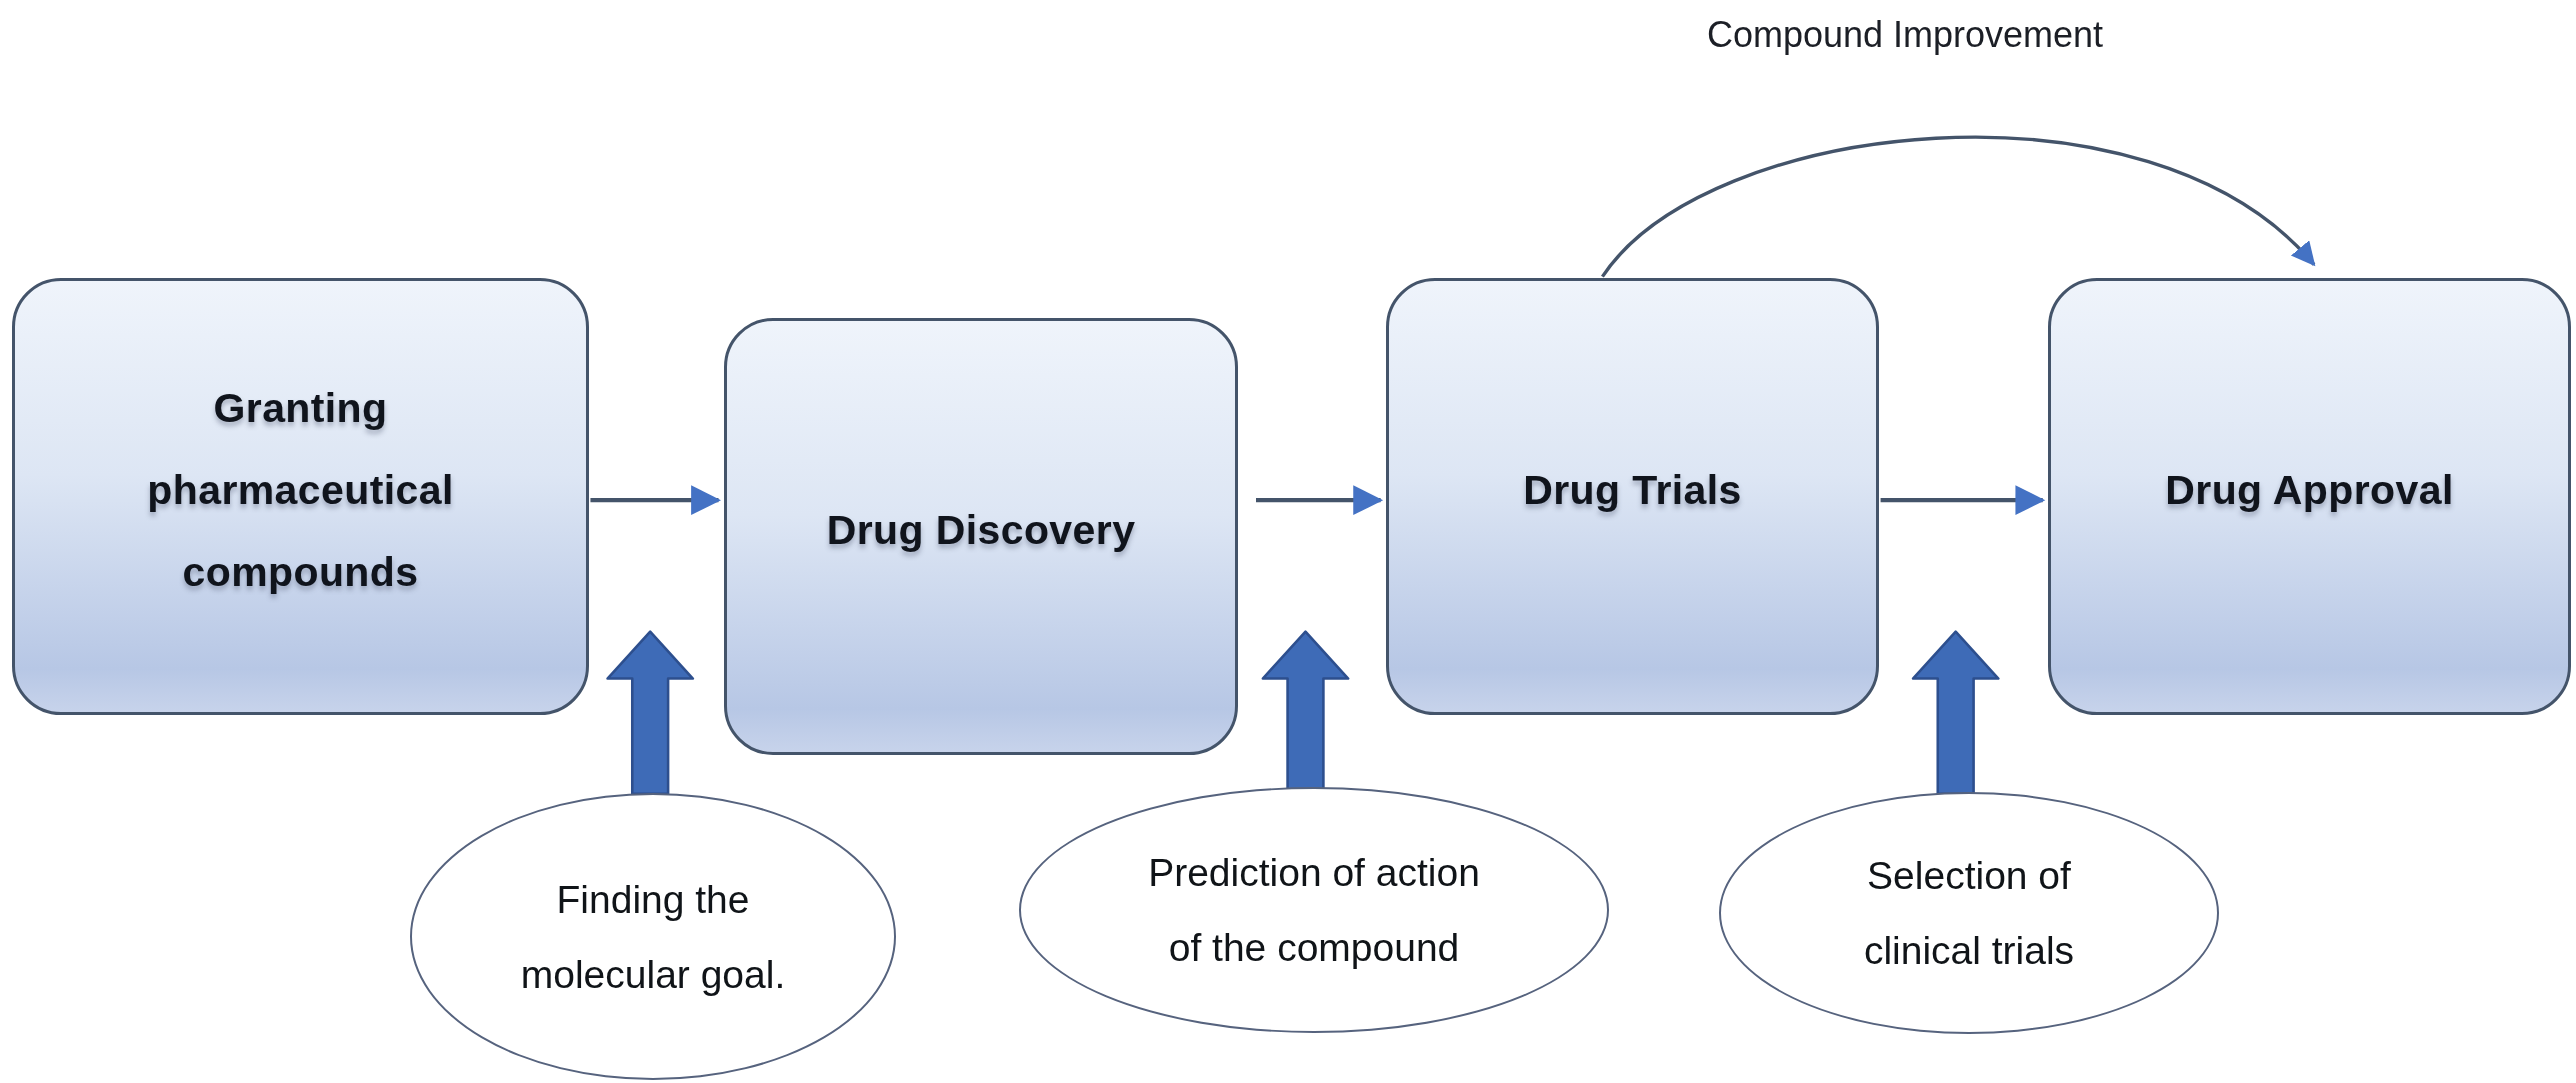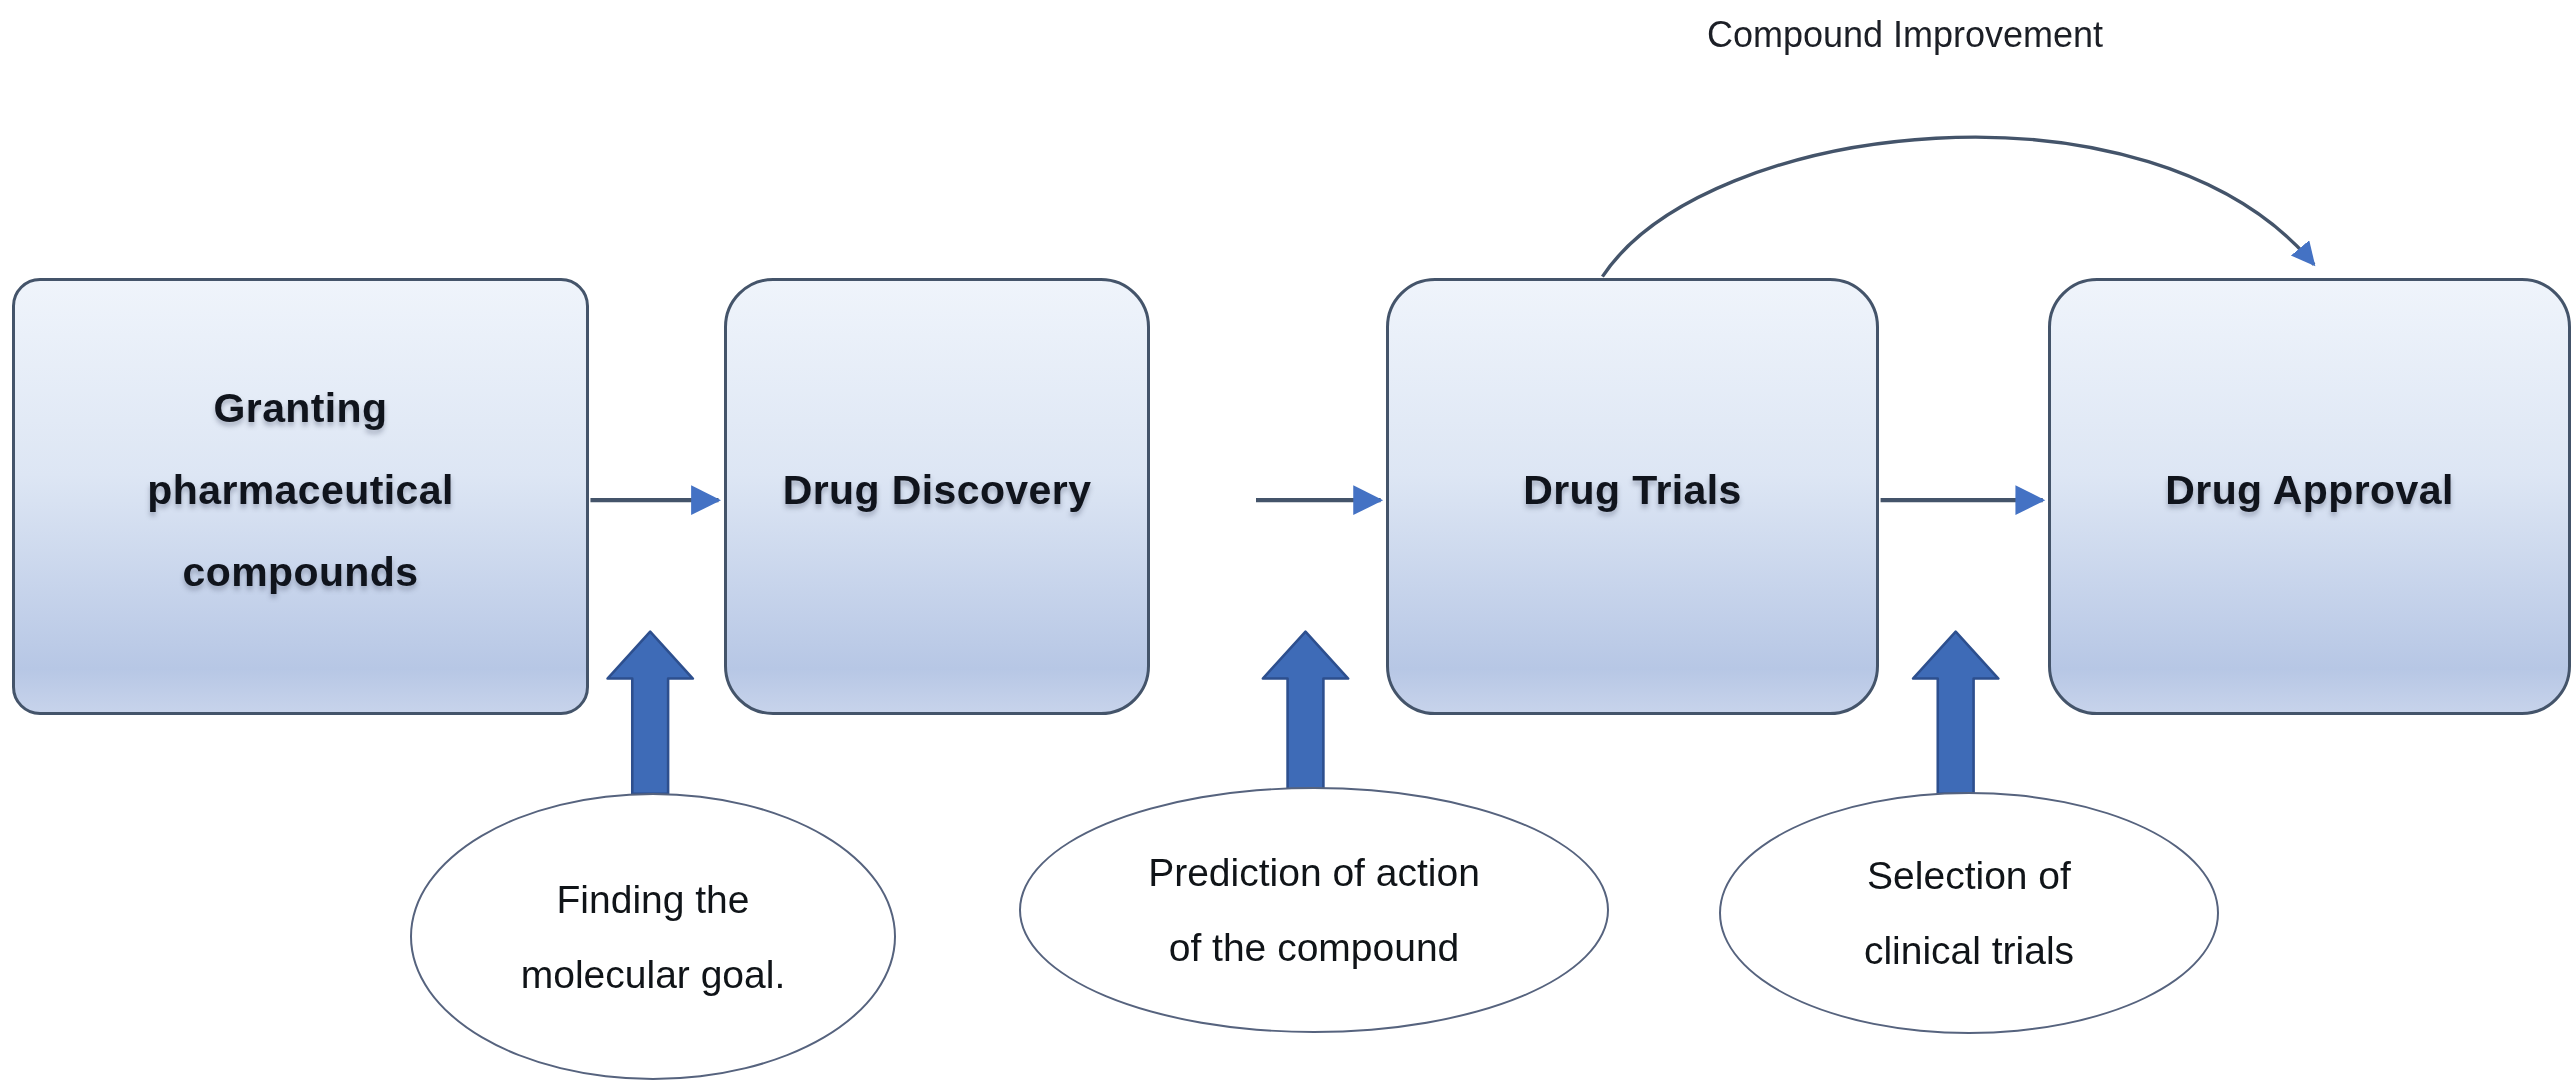--- a/index.html
+++ b/index.html
@@ -27,22 +27,22 @@
     background: linear-gradient(180deg,
       var(--box-fill-top, #eff4fb) 0%,
       #dde6f4 45%,
       var(--box-fill-bottom, #b7c7e5) 90%,
       #c7d3eb 100%);
     display: flex;
     align-items: center;
     justify-content: center;
     text-align: center;
   }
-  #stage-1 { left: 12px;   width: 577px; border-radius: 28px; }
-  #stage-2 { left: 724px;  width: 426px; }
+  #stage-1 { left: 12px;   width: 577px; }
+  #stage-2 { left: 724px;  width: 514px; margin-top: 40px; }
   #stage-3 { left: 1386px; width: 493px; align-items: center; }
   #stage-4 { left: 2048px; width: 523px; }
   .stage-label {
     font-size: 41px;
     font-weight: 600;
     line-height: 82px;
     color: var(--text, #10141c);
     white-space: pre-line;
     letter-spacing: 0.4px;
     text-shadow: 0 3.4px 5.1px rgba(90, 100, 125, 0.45);

